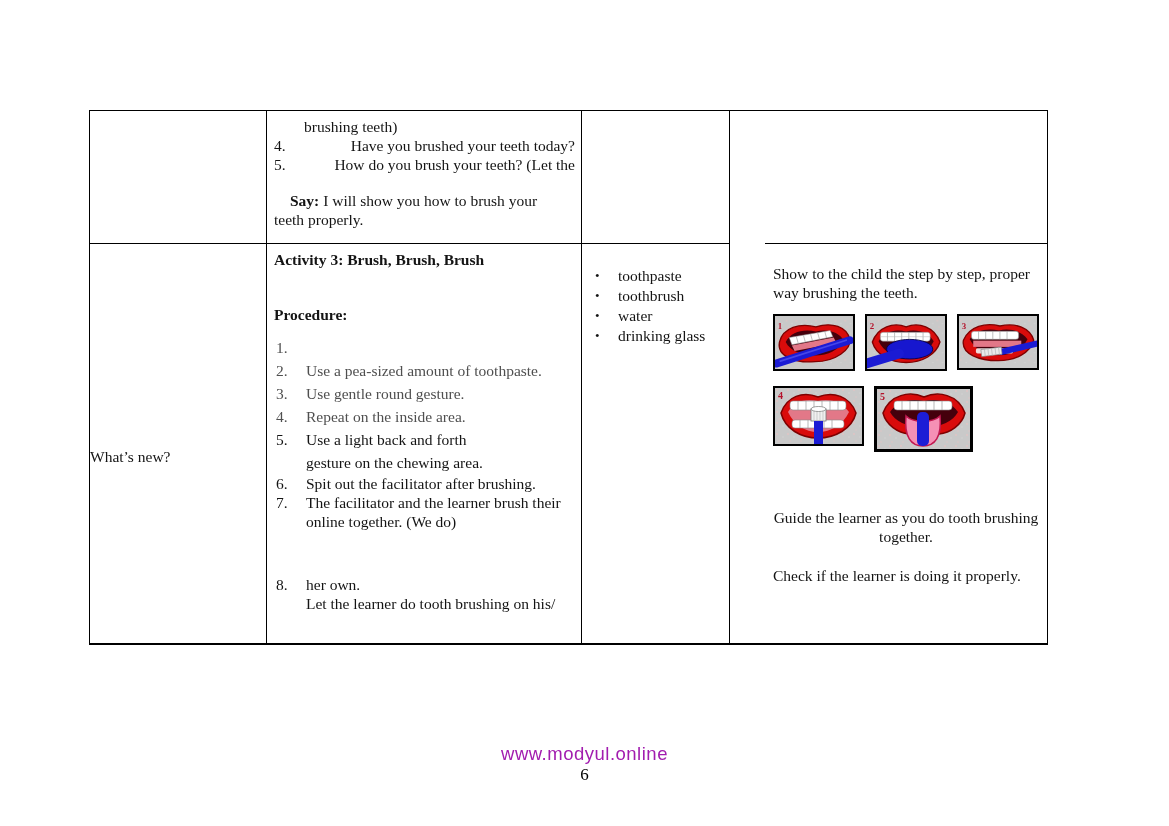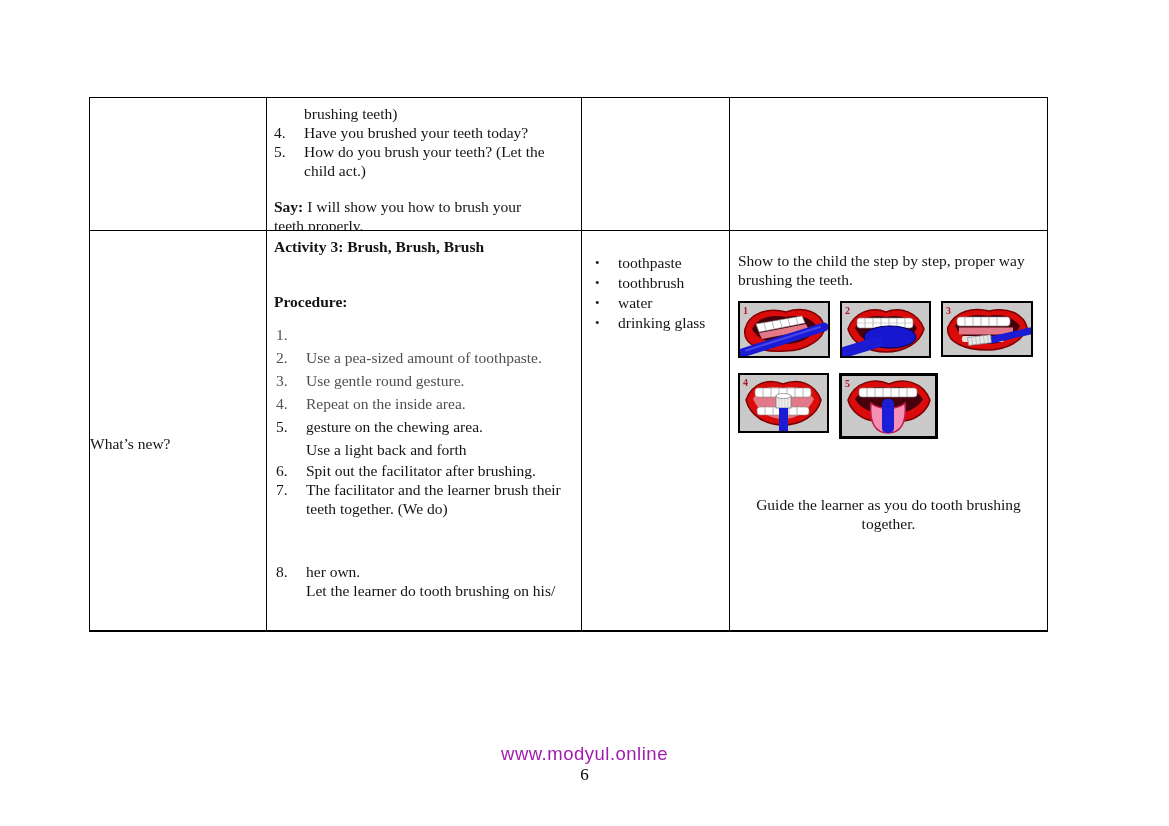--- a/index.html
+++ b/index.html
@@ -3,38 +3,38 @@
 <meta charset="utf-8">
 <style>
   html,body{margin:0;padding:0;}
   body{
     width:1169px;height:826px;position:relative;background:#ffffff;
     font-family:"Liberation Serif", serif;font-size:15.5px;line-height:19px;color:#141414;
     overflow:hidden;
   }
   
   .tbl{
-    position:absolute;left:89px;top:97px;
+    position:absolute;left:89px;top:110px;
     display:grid;grid-template-columns:177px 315px 148px 317px;
     border:1.5px solid #000;border-bottom:2.5px solid #000;
     background:#fff;
   }
   .cell{box-sizing:border-box;border-right:1px solid #000;overflow:hidden;}
-  .cell.last{border-right:none;}
+  .cell.last{border-right:none;margin-left:35px;}
   .r1{height:133px;border-bottom:1.5px solid #000;}
   .r2{height:399px;}
   
   .c2pad{padding:6px 6px 0 7px;}
   .indent{margin-left:30px;}
   .li{display:flex;}
   .li .num{flex:0 0 30px;}
-  .li .txt{flex:1;}
+  .li .txt{flex:1;text-align:right;}
   .l{display:block;}
   .sayblock{margin-top:17px;}
-  b,.bold{font-weight:bold;}
+  b,.bold{font-weight:bold;margin-left:16px;}
   
   .whats{display:flex;justify-content:flex-start;padding-top:203px;font-weight:normal;}
   
   .acttitle{font-weight:bold;}
   .proc{font-weight:bold;margin-top:36px;}
   .steps{margin-top:12px;}
   .step{display:flex;}
   .step .num{flex:0 0 30px;padding-left:2px;}
   .step .txt{flex:1;}
   .lh23{line-height:23px;}
@@ -80,21 +80,20 @@
   <div class="cell r1 c2pad">
     <div class="indent">brushing teeth)</div>
     <div class="li">
       <span class="num">4.</span>
       <span class="txt">Have you brushed your teeth today?</span>
     </div>
     <div class="li">
       <span class="num">5.</span>
       <span class="txt">
         <span class="l">How do you brush your teeth? (Let the</span>
-        <span class="l">child act.)</span>
       </span>
     </div>
     <div class="sayblock">
       <span class="l"><b>Say:</b><span> I will show you how to brush your</span></span>
       <span class="l">teeth properly.</span>
     </div>
   </div>
 
   <div class="cell r1"></div>
   <div class="cell r1 last"></div>
@@ -124,35 +123,35 @@
       </div>
       <div class="step lh23 muted">
         <span class="num">4.</span>
         <span class="txt">
             <span class="l">Repeat on the inside area.</span>
           </span>
       </div>
       <div class="step lh23">
         <span class="num">5.</span>
         <span class="txt">
+            <span class="l">Use a light back and forth</span>
             <span class="l">gesture on the chewing area.</span>
-            <span class="l">Use a light back and forth</span>
           </span>
       </div>
       <div class="step lh19">
         <span class="num">6.</span>
         <span class="txt">
             <span class="l">Spit out the facilitator after brushing.</span>
           </span>
       </div>
       <div class="step lh19">
         <span class="num">7.</span>
         <span class="txt">
             <span class="l">The facilitator and the learner brush their</span>
-            <span class="l">teeth together. (We do)</span>
+            <span class="l">online together. (We do)</span>
           </span>
       </div>
       <div class="step lh19 gap8">
         <span class="num">8.</span>
         <span class="txt">
             <span class="l">her own.</span>
             <span class="l">Let the learner do tooth brushing on his/</span>
           </span>
       </div>
     </div>
@@ -251,18 +250,19 @@
         <path d="M13,23 C20,12 34,9 47,12 C60,9 74,12 81,23 C76,32 65,38 47,38 C29,38 18,32 13,23 Z" fill="#45000c"></path>
         <rect x="17" y="12" width="58" height="9" rx="3" fill="#ffffff" stroke="#8a8a8a" stroke-width="0.6"></rect>
         <path d="M25,12 v9 M33,12 v9 M41,12 v9 M49,12 v9 M57,12 v9 M65,12 v9" stroke="#9a9a9a" stroke-width="0.7"></path>
         <path d="M29,27 C27,48 34,57 46,57 C58,57 65,48 63,27 C56,34 36,34 29,27 Z" fill="#f590b5" stroke="#c21850" stroke-width="1.5"></path>
         <rect x="40" y="23" width="12" height="34" rx="5" fill="#1d1dd6"></rect>
         <text x="3" y="11" font-size="10" font-weight="bold" fill="#b5122b" font-family="Liberation Serif, serif">5</text>
       </svg>
     </div>
 
     <div class="guide">Guide the learner as you do tooth brushing together.</div>
+    <div class="check">Check if the learner is doing it properly.</div>
   </div>
 
 </div>
 
 <div class="pagenum">6</div>
 <div class="watermark">www.modyul.online</div>
 
 </body></html>

